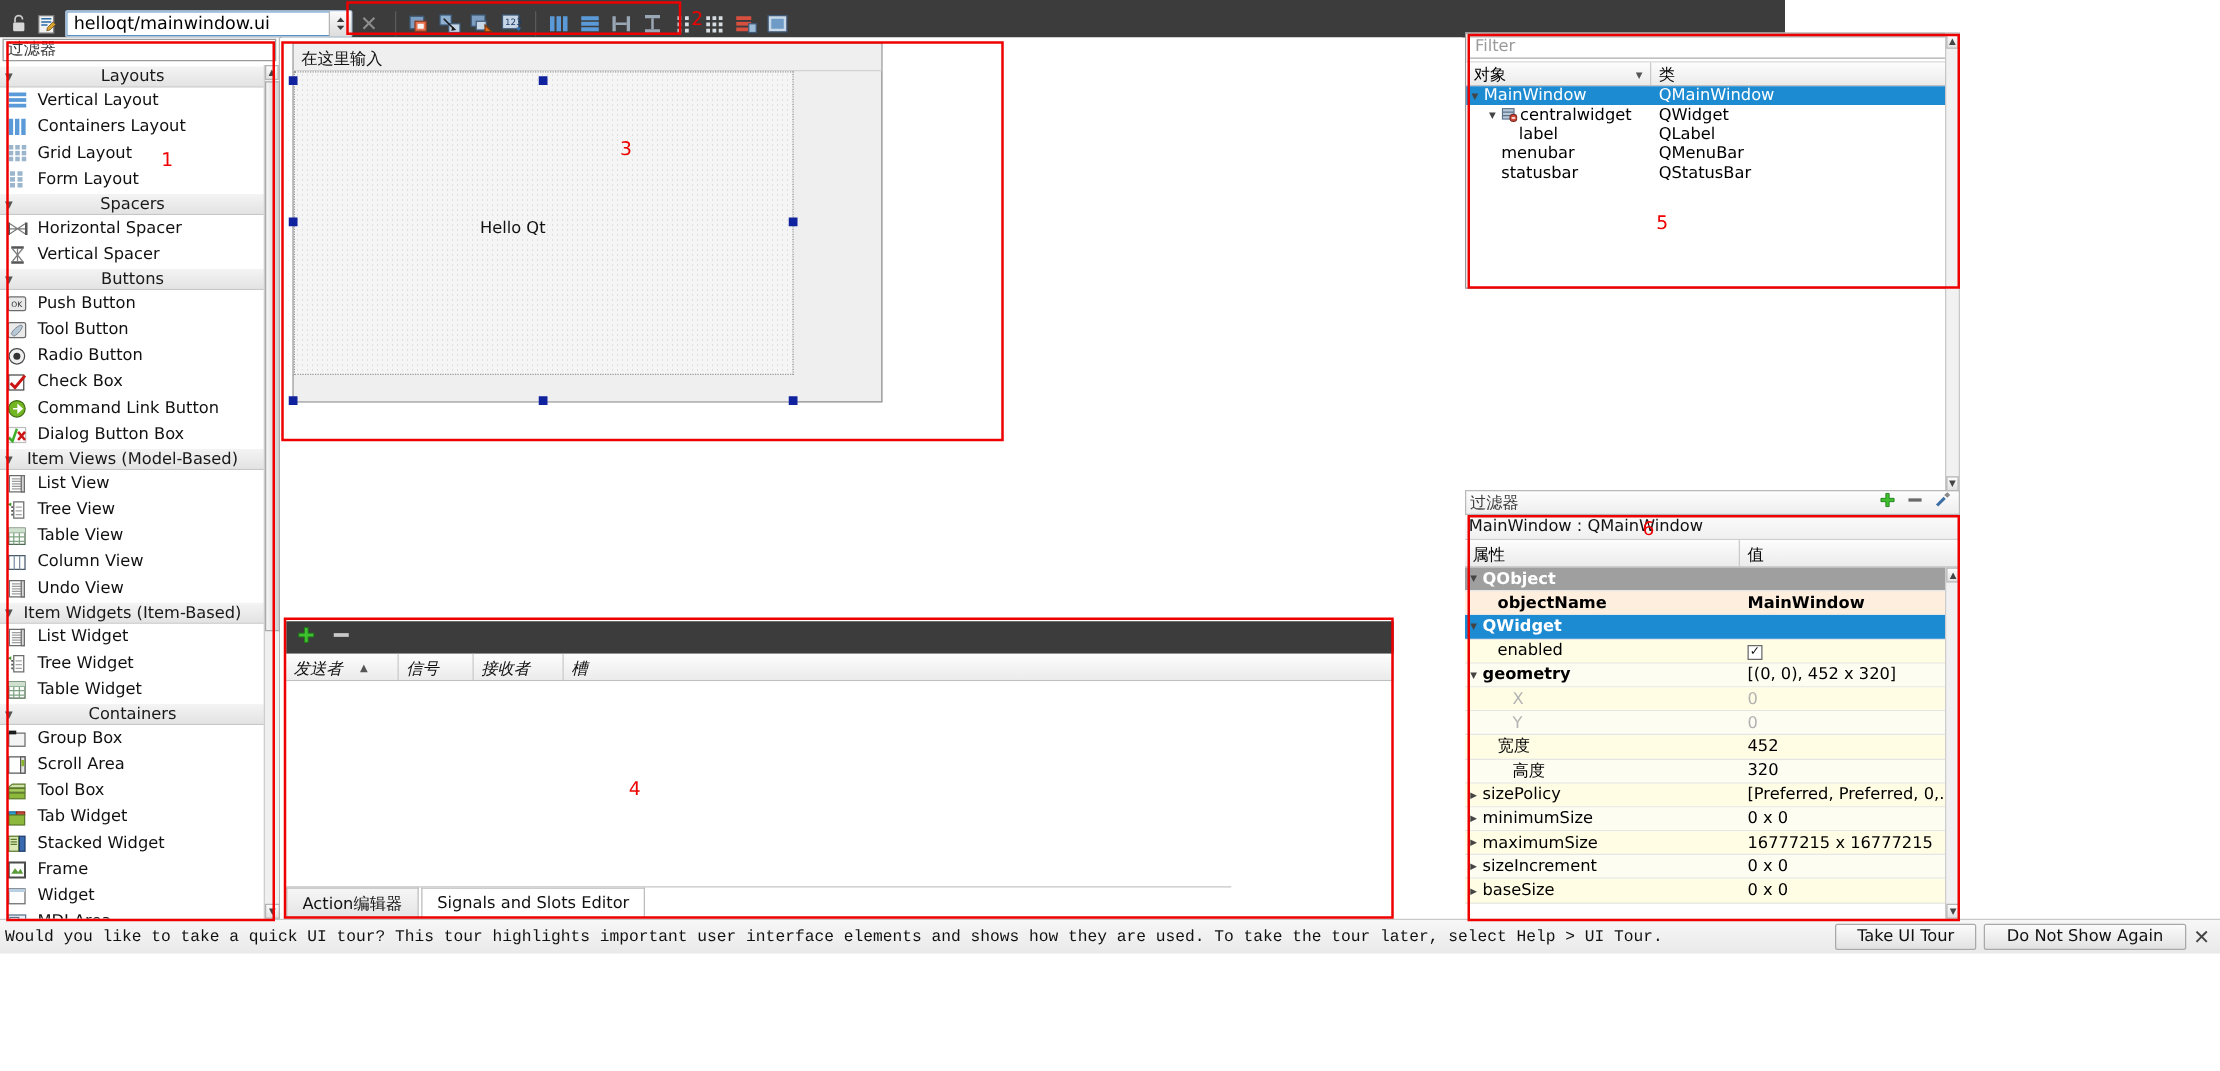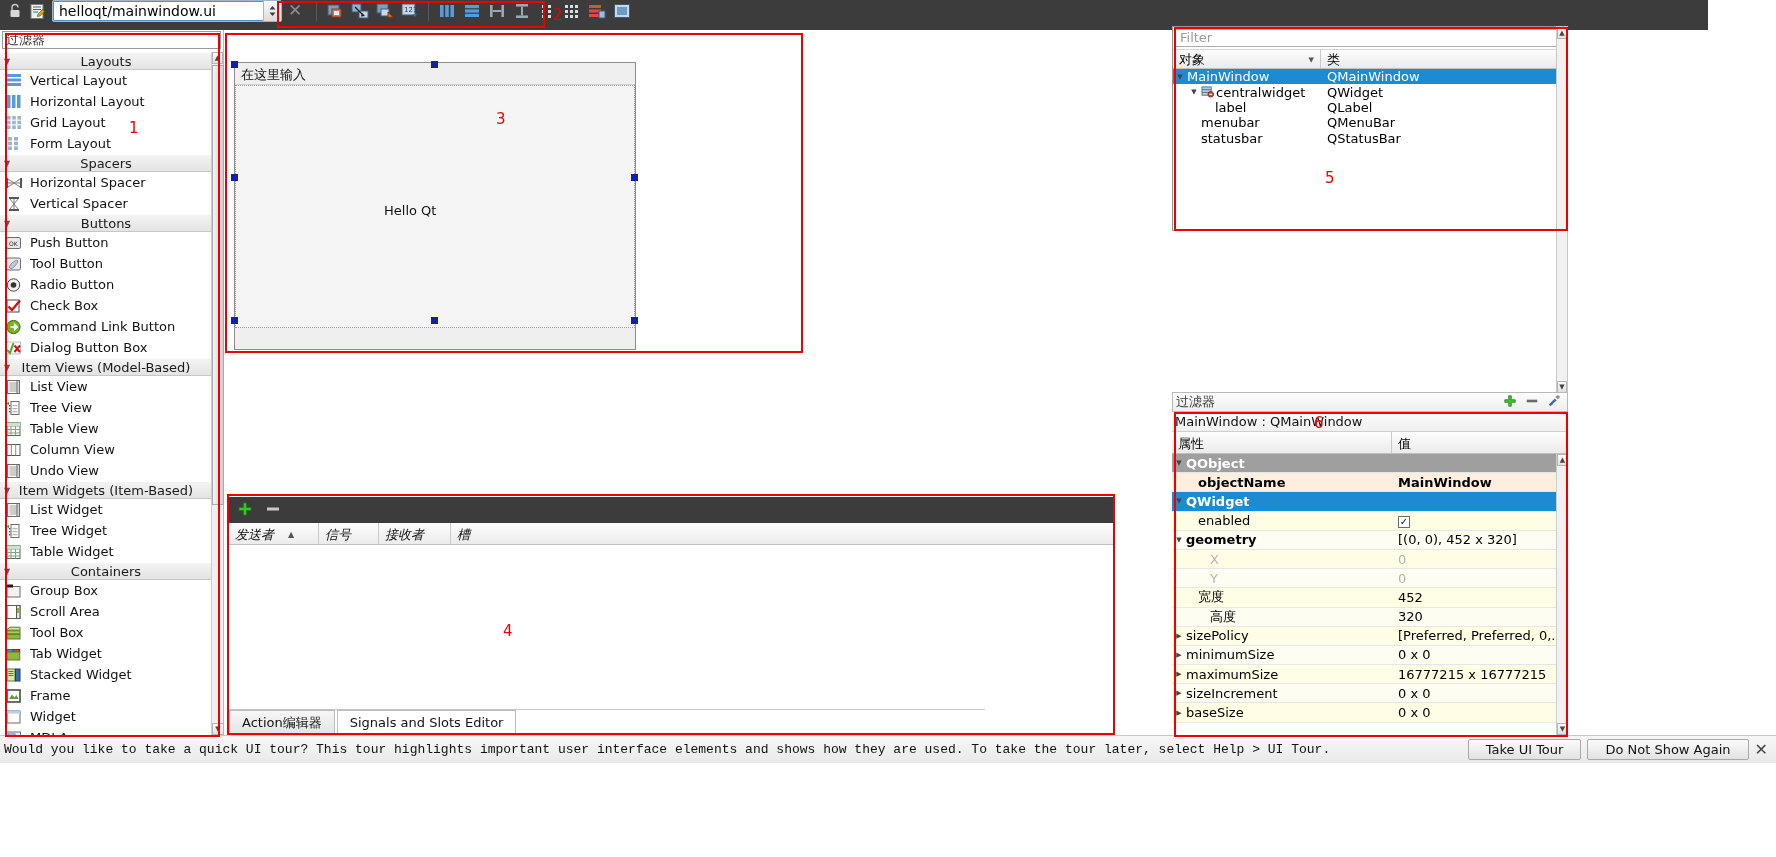--- a/index.html
+++ b/index.html
@@ -7,22 +7,22 @@
     width: 1776px; height: 857px;
     font-family: "DejaVu Sans", "Liberation Sans", sans-serif;
     font-size: 13px;
     background: #ffffff;
     overflow: hidden;
   }
   #root { position: relative; width: 1776px; height: 857px; background:#fff; }
 
   
   #topbar {
-    position:absolute; left:0; top:0; width:1708px; height:30px;
-    background:#3c3c3c; display:flex; align-items:flex-start;
+    position:absolute; left:0; top:0; width:1428px; height:30px;
+    background:#3c3c3c; display:flex; align-items:flex-end;
   }
   .tb-icon { width:22px; height:22px; display:flex; align-items:center; justify-content:center;
              flex:0 0 auto; }
   .lock-ic { margin-left:4px; }
   .ui-combo {
     display:flex; align-items:center; background:#fff; border:1px solid #9fb5cc;
     height:22px; margin-left:4px; width:230px; border-radius:2px;
     box-shadow: inset 0 0 0 1px #5a8fc0;
   }
   .ui-combo .txt { flex:1; padding-left:6px; font-size:14px; color:#000; white-space:nowrap; overflow:hidden;}
@@ -49,22 +49,22 @@
   #leftscroll { position:absolute; right:0; top:22px; width:12px; height:683px;
                 background:#f0f0f0; border-left:1px solid #cdcdcd; }
   #leftscroll .up,#leftscroll .dn{ height:12px; background:linear-gradient(#fcfcfc,#e1e1e1);
       border:1px solid #b4b4b4; display:flex;align-items:center;justify-content:center;font-size:7px;color:#444;}
   #leftscroll .dn { position:absolute; bottom:0; width:12px;}
   #leftscroll .thumb{ position:absolute; top:13px; width:12px; height:440px;
       background:linear-gradient(90deg,#f6f6f6,#cfcfcf); border:1px solid #a9a9a9;}
 
   
   #formarea { position:absolute; left:225px; top:30px; width:945px; height:470px; background:#fff; }
-  #formwin { position:absolute; left:9px; top:4px; width:402px; height:288px;
-             background:#efefef; border:1px solid #8e8e8e;margin-top:28px; }
+  #formwin { position:absolute; left:9px; top:4px; width:472px; height:288px;
+             background:#efefef; border:1px solid #8e8e8e; }
   #menubar { height:22px; background:#efefef; border-bottom:1px solid #d2d2d2;
              font-size:13px; padding:3px 0 0 6px; color:#111; }
   #cwidget { position:absolute; left:0; top:22px; width:400px; height:243px;
     background-image: radial-gradient(#c8c8c8 0.7px, transparent 0.7px);
     background-size: 4px 4px; background-color:#f5f5f5;
     border:1px dotted #9a9a9a; }
   #hellolabel { position:absolute; left:148px; top:117px; font-size:13px; color:#111; }
   #statusbar { position:absolute; left:0; bottom:0; width:400px; height:20px; background:#efefef; }
   .handle { position:absolute; width:7px; height:7px; background:#11229e; }
 
@@ -286,21 +286,21 @@
           <span>Vertical Layout</span>
         </div>
         <div class="wrow">
           <span class="ic">
             <svg width="18" height="16" viewBox="0 0 18 16">
               <rect x="2" y="1" width="3.5" height="13" fill="#5a9ad8"></rect>
               <rect x="7" y="1" width="3.5" height="13" fill="#5a9ad8"></rect>
               <rect x="12" y="1" width="3.5" height="13" fill="#5a9ad8"></rect>
             </svg>
           </span>
-          <span>Horizontal Layout</span>
+          <span>Containers Layout</span>
         </div>
         <div class="wrow">
           <span class="ic">
             <svg width="18" height="16" viewBox="0 0 18 16">
               <g fill="#9ab5cc">
                 <rect x="2" y="1" width="3.6" height="3.6"></rect>
                 <rect x="7.2" y="1" width="3.6" height="3.6"></rect>
                 <rect x="12.4" y="1" width="3.6" height="3.6"></rect>
                 <rect x="2" y="5.7" width="3.6" height="3.6"></rect>
                 <rect x="7.2" y="5.7" width="3.6" height="3.6"></rect>

